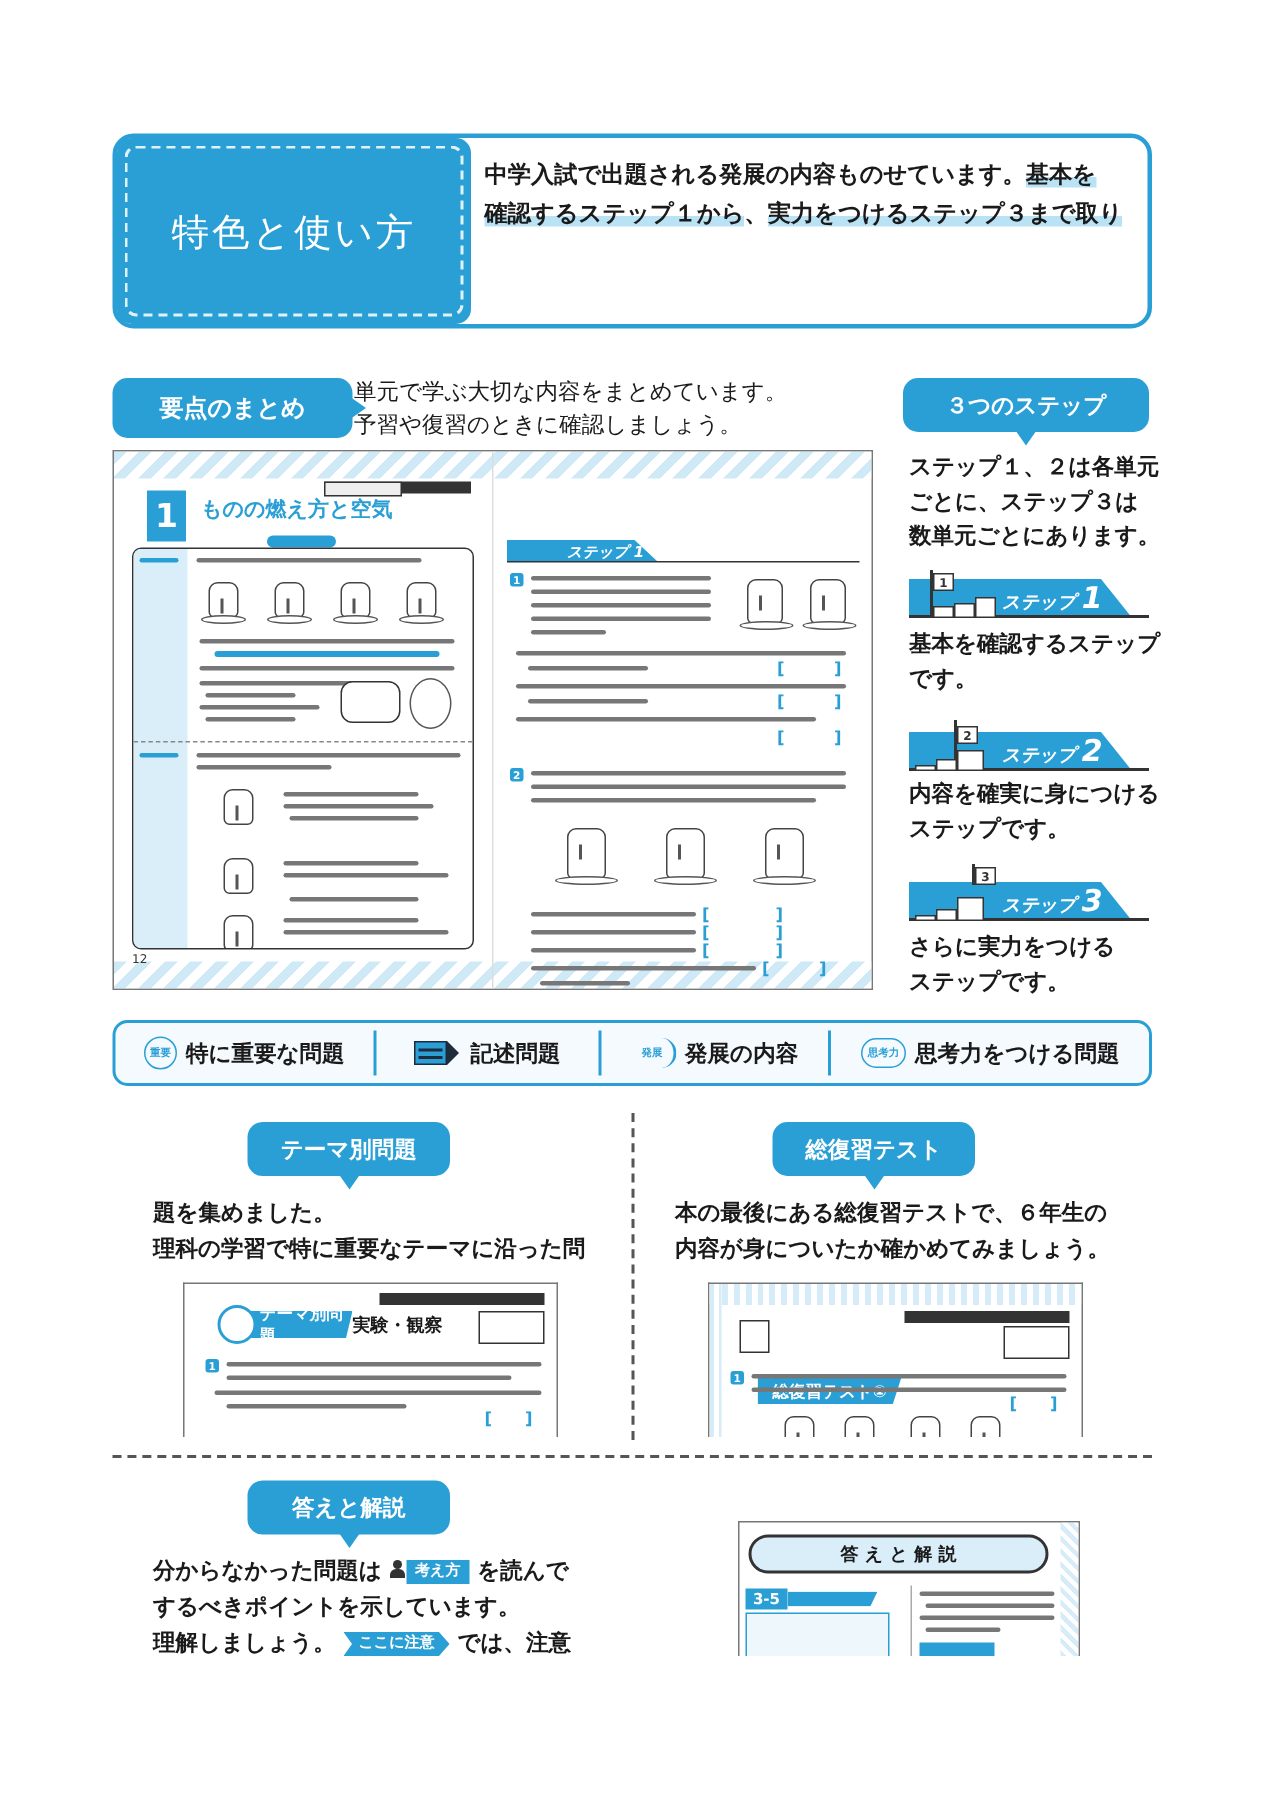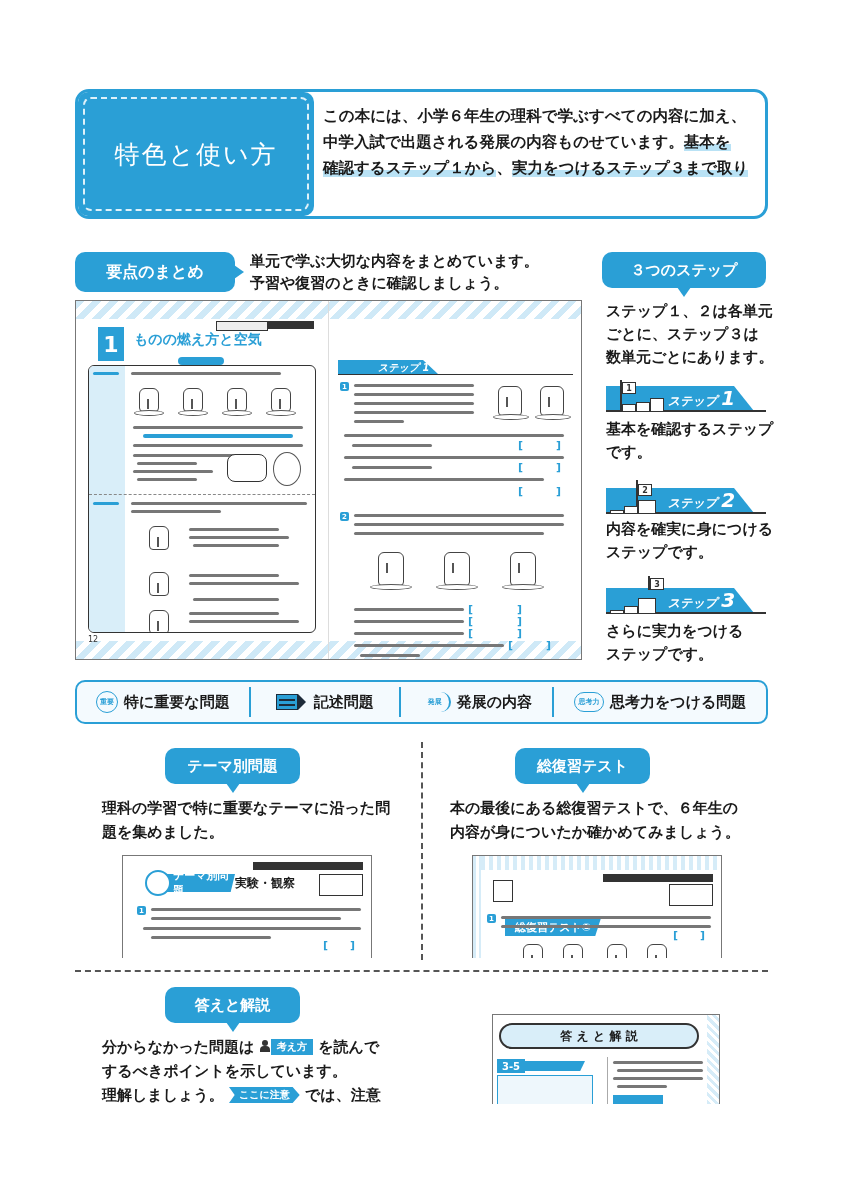--- a/index.html
+++ b/index.html
@@ -19,21 +19,21 @@
 
   
   .bubble { background: #2a9fd6; color: #fff; font-weight: bold; border-radius: 10px;
     display: flex; align-items: center; justify-content: center; }
   .bubble-right::after { content: ""; position: absolute; right: -9px; top: 50%; margin-top: -7px;
     border-left: 10px solid #2a9fd6; border-top: 7px solid transparent; border-bottom: 7px solid transparent; }
   .bubble-down::after { content: ""; position: absolute; left: 50%; bottom: -9px; margin-left: -7px;
     border-top: 10px solid #2a9fd6; border-left: 7px solid transparent; border-right: 7px solid transparent; }
 
   .yoten { left: 75px; top: 252px; width: 160px; height: 40px; font-size: 16px; }
-  .yoten-desc { left: 250px; top: 250px; font-size: 15px; line-height: 22px; font-weight: bold; }
+  .yoten-desc { left: 236px; top: 250px; font-size: 15px; line-height: 22px; font-weight: normal; }
 
   .steps-bubble { left: 602px; top: 252px; width: 164px; height: 36px; font-size: 15px; }
   .steps-desc { left: 606px; top: 300px; font-size: 15px; line-height: 23px; font-weight: bold; }
 
   
   .spread { left: 75px; top: 300px; width: 507px; height: 360px; border: 1px solid #777; background: #fff; overflow: hidden; }
   .stripe-top, .stripe-bot { position: absolute; left: 0; right: 0; height: 18px;
     background: repeating-linear-gradient(135deg, #cfe9f7 0 6px, #ffffff 6px 12px); }
   .stripe-top { top: 0; }
   .stripe-bot { bottom: 0; }
@@ -128,21 +128,20 @@
   .person-ic::after { content: ""; position: absolute; left: 0; top: 6px; width: 10px; height: 6px; border-radius: 4px 4px 0 0; background: #333; }
 </style>
 </head>
 <body>
 
 <div class="abs intro"></div>
 <div class="abs intro-title">
   <span>特色と使い方</span>
 </div>
 <div class="abs intro-text">
-  <div>この本には、小学６年生の理科で学ぶすべての内容に加え、</div>
   <div><span>中学入試で出題される発展の内容ものせています。</span><span class="hl">基本を</span></div>
   <div><span class="hl">確認するステップ１から</span><span>、</span><span class="hl">実力をつけるステップ３まで取り</span></div>
 </div>
 
 <div class="abs bubble bubble-right yoten">
   <span>要点のまとめ</span>
 </div>
 <div class="abs yoten-desc">
   <div>単元で学ぶ大切な内容をまとめています。</div>
   <div>予習や復習のときに確認しましょう。</div>
@@ -332,22 +331,22 @@
   </div>
 </div>
 
 <div class="abs vdash"></div>
 <div class="abs hdash"></div>
 
 <div class="abs bubble bubble-down theme-bubble">
   <span>テーマ別問題</span>
 </div>
 <div class="abs theme-desc">
+  <div>題を集めました。</div>
   <div>理科の学習で特に重要なテーマに沿った問</div>
-  <div>題を集めました。</div>
 </div>
 <div class="abs mini-page theme-page">
   <div style="position:absolute;left:130px;top:6px;width:110px;height:8px;background:#333;"></div>
   <div style="position:absolute;left:22px;top:14px;width:26px;height:26px;border:2px solid #2a9fd6;border-radius:50%;background:#fff;z-index:2;"></div>
   <div class="banner" style="left:40px;top:18px;width:72px;">テーマ別問題</div>
   <div class="banner-dark" style="left:112px;top:18px;">実験・観察</div>
   <div style="position:absolute;left:196px;top:18px;width:44px;height:22px;border:1px solid #333;"></div>
   <div class="num-badge" style="left:14px;top:50px;">1</div>
   <div class="tiny-line" style="left:28px;top:52px;width:210px;"></div>
   <div class="tiny-line" style="left:28px;top:61px;width:190px;"></div>

